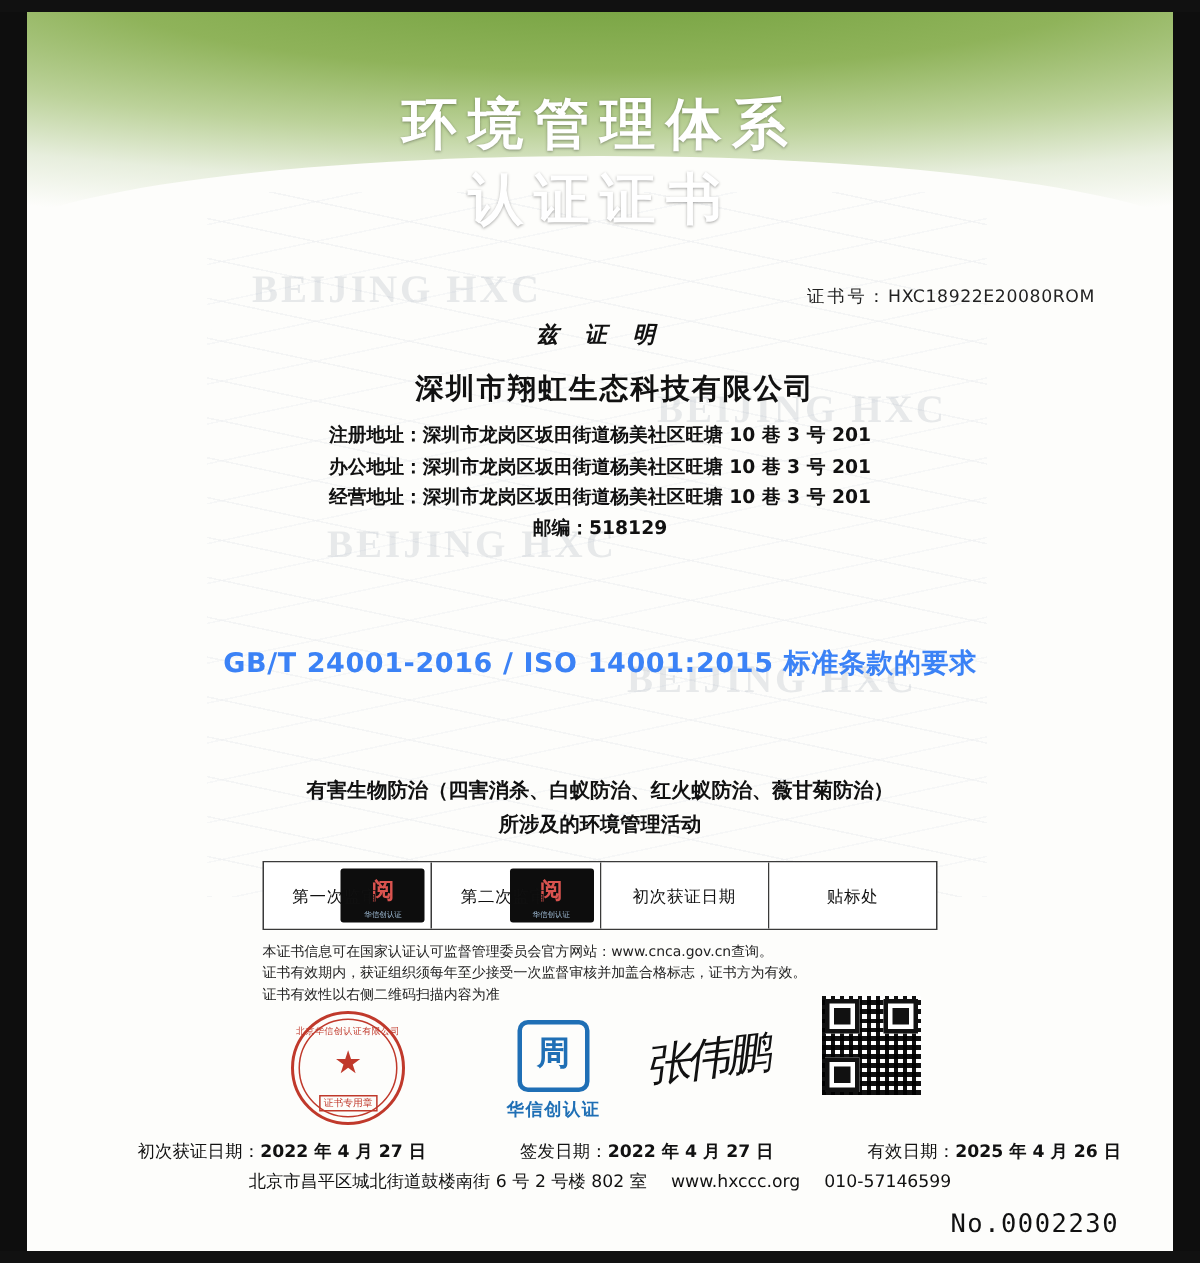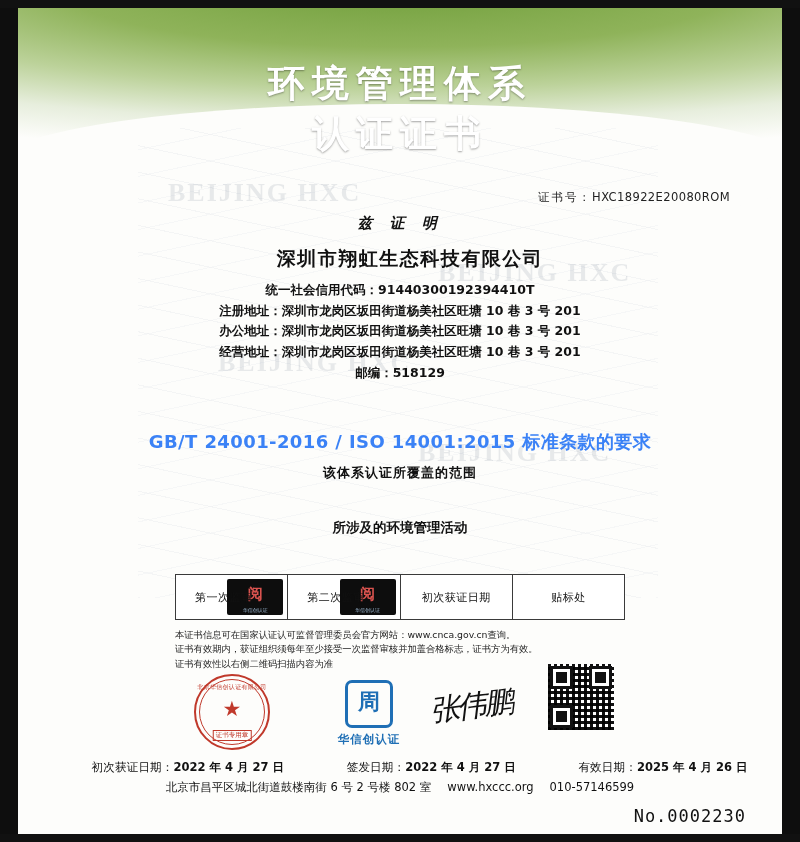--- a/index.html
+++ b/index.html
@@ -450,39 +450,36 @@
 
     <div class="cert-no">
       <span class="label">证书号：</span><span class="value">HXC18922E20080ROM</span>
     </div>
 
     <div class="hereby">兹 证 明</div>
     <div class="company">深圳市翔虹生态科技有限公司</div>
 
     <div class="info-block">
       <div class="info-row">
-        <span class="k">统一社会信用代码：</span><span class="v">91440300192394410T</span>
-      </div>
-      <div class="info-row">
         <span class="k">注册地址：</span><span class="v">深圳市龙岗区坂田街道杨美社区旺塘 10 巷 3 号 201</span>
       </div>
       <div class="info-row">
         <span class="k">办公地址：</span><span class="v">深圳市龙岗区坂田街道杨美社区旺塘 10 巷 3 号 201</span>
       </div>
       <div class="info-row">
         <span class="k">经营地址：</span><span class="v">深圳市龙岗区坂田街道杨美社区旺塘 10 巷 3 号 201</span>
       </div>
       <div class="info-row">
         <span class="k">邮编：</span><span class="v">518129</span>
       </div>
     </div>
 
     <div class="standard">GB/T 24001-2016 / ISO 14001:2015 标准条款的要求</div>
-    <div class="coverage">该体系认证所覆盖的范围</div>
     <div class="scope-body">
+      <div>有害生物防治（四害消杀、白蚁防治、红火蚁防治、薇甘菊防治）</div>
       <div>所涉及的环境管理活动</div>
     </div>
 
     <div class="audit-table">
       <div class="audit-cell stamped">
         <span class="cell-label">第一次监审</span>
         <span class="stamp-img">
           <span class="glyph">阅</span>
           <span class="sub">华信创认证</span>
         </span>

